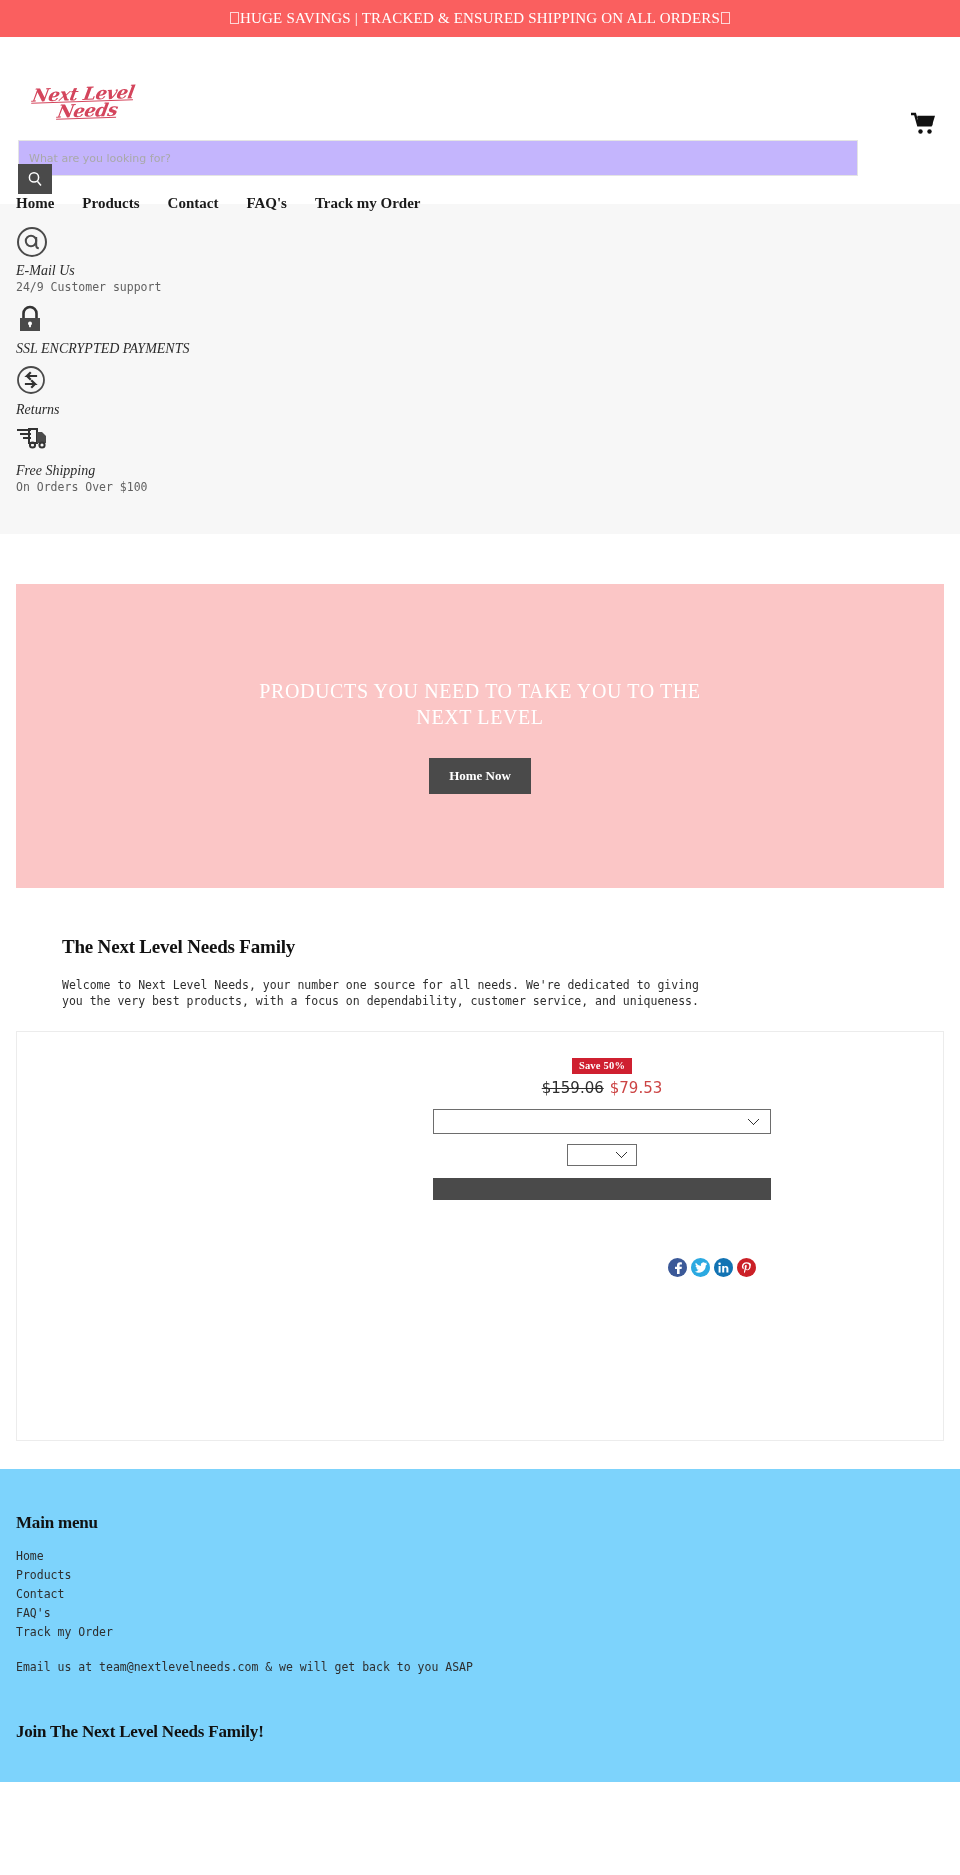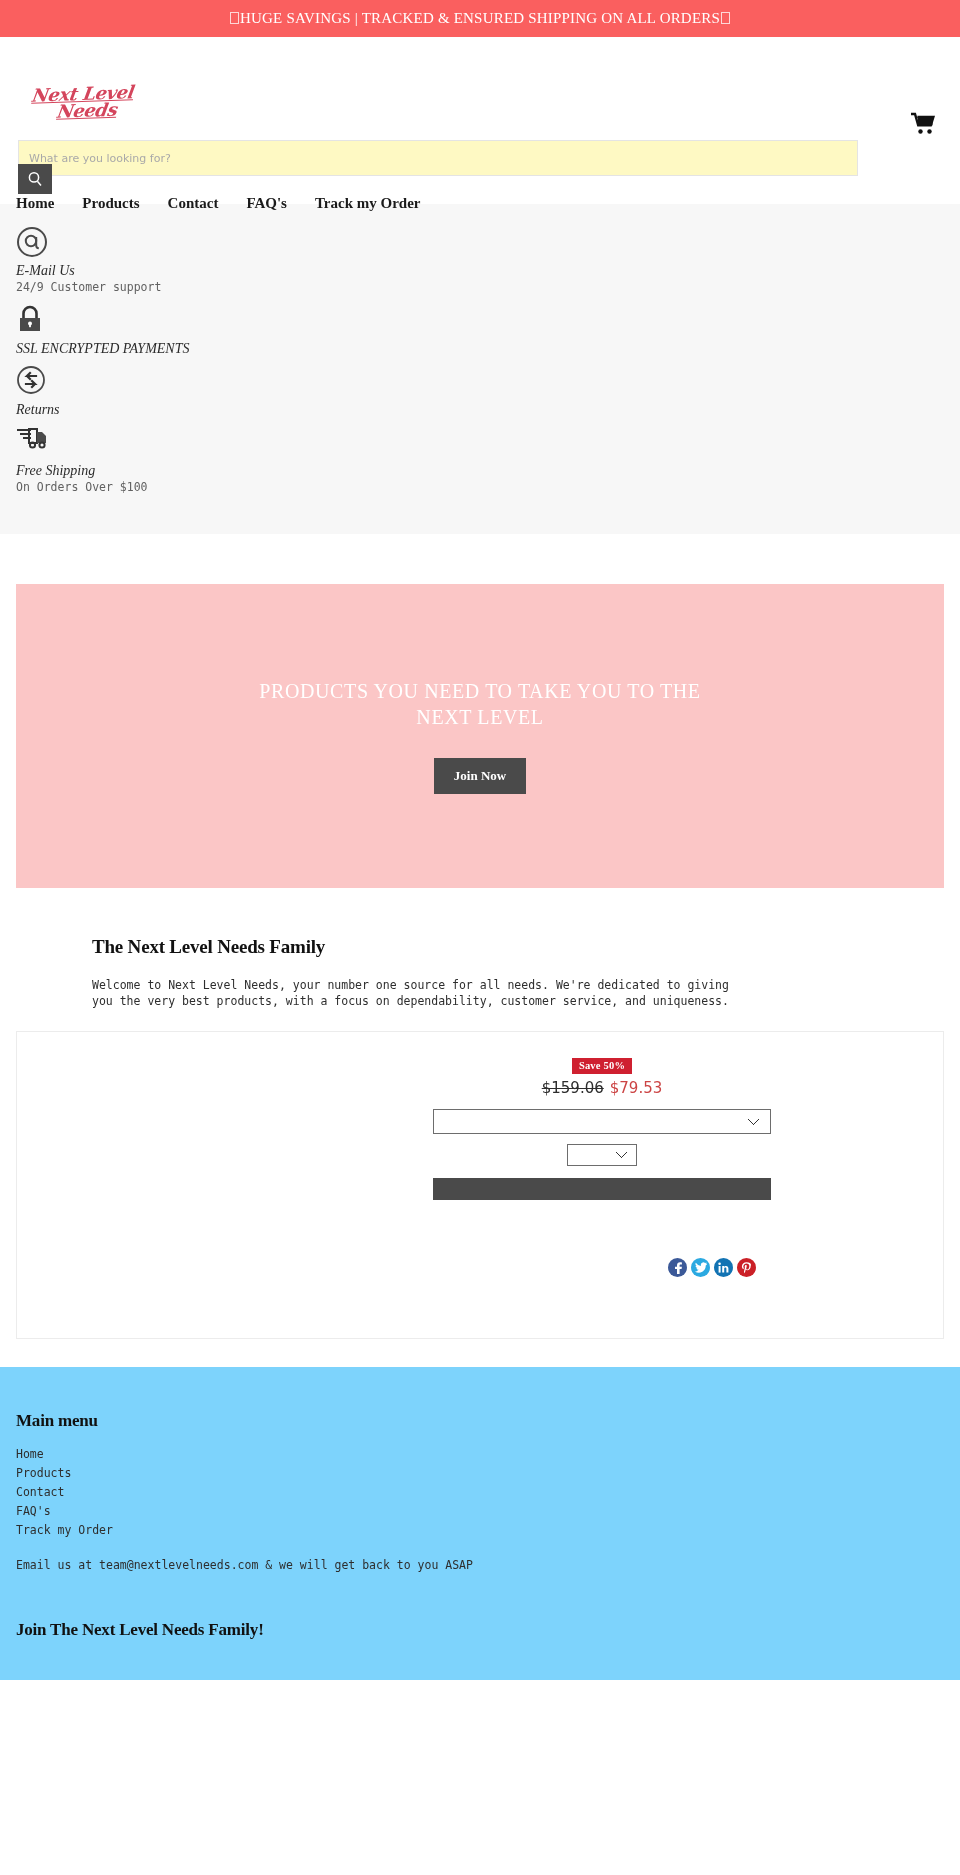--- a/index.html
+++ b/index.html
@@ -70,21 +70,21 @@
 
   .search-wrap {
     position: absolute;
     left: 18px; top: 103px;
     width: 840px;
   }
   .search-input {
     width: 100%;
     height: 28px;
     border: 1px solid #e4e4e4;
-    background: #fef9c3;
+    background: #c4b5fd;
     font-family: "DejaVu Sans", sans-serif;
     font-size: 11px;
     color: #555;
     padding: 17px 10px;
     outline: none;
   }
   .search-input::placeholder { color: #a9a9a9; }
   .search-go {
     position: absolute;
     left: 0; top: 24px;
@@ -168,21 +168,21 @@
     color: #ffffff;
     font-family: "Liberation Serif", serif;
     font-size: 13px;
     font-weight: bold;
     padding: 10px 20px;
     border: none;
     cursor: pointer;
   }
 
   
-  .about { padding: 48px 16px 0 92px; }
+  .about { padding: 48px 16px 0 62px; }
   .about h2 {
     font-family: "Liberation Serif", serif;
     font-size: 19px;
     font-weight: bold;
     color: #111;
     letter-spacing: -0.2px;
   }
   .about p {
     margin-top: 20px;
     font-family: "DejaVu Sans Mono", monospace;
@@ -190,21 +190,21 @@
     line-height: 15.5px;
     color: #2e2e2e;
     max-width: 640px;
   }
 
   
   .product-outer { padding: 22px 16px 0 16px; }
   .product-card {
     border: 1px solid #ececec;
     background: #ffffff;
-    height: 308px;
+    height: 410px;
     position: relative;
   }
   .product-right {
     position: absolute;
     left: 415px; top: 26px;
     width: 340px;
     display: flex;
     flex-direction: column;
     align-items: center;
   }
@@ -421,21 +421,21 @@
     </div>
     <div class="feature-title">Free Shipping</div>
     <div class="feature-sub">On Orders Over $100</div>
   </div>
 </div>
 
 <div class="hero-outer">
   <div class="hero">
     <div class="hero-inner">
       <h1 class="hero-title">PRODUCTS YOU NEED TO TAKE YOU TO THE NEXT LEVEL</h1>
-      <button class="hero-btn">Join Now</button>
+      <button class="hero-btn">Home Now</button>
     </div>
   </div>
 </div>
 
 <div class="about">
   <h2>The Next Level Needs Family</h2>
   <p>Welcome to Next Level Needs, your number one source for all needs. We're dedicated to giving you the very best products, with a focus on dependability, customer service, and uniqueness.</p>
 </div>
 
 <div class="product-outer">

